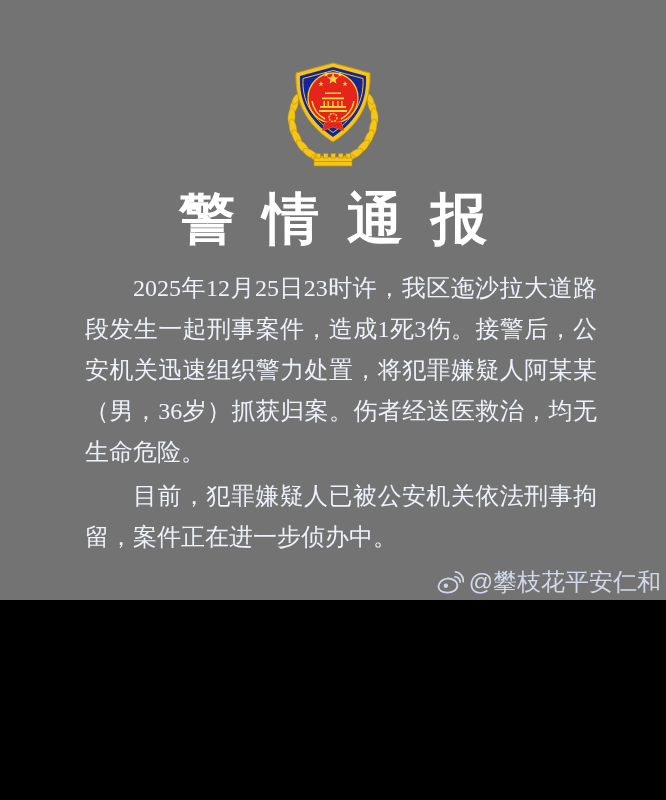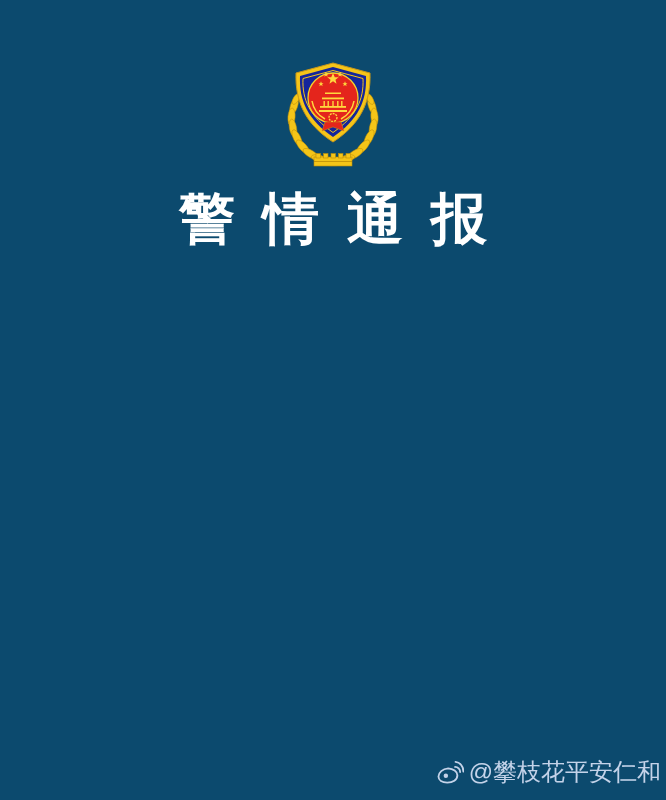--- a/index.html
+++ b/index.html
@@ -3,22 +3,22 @@
 <meta charset="utf-8">
 <style>
   html, body {
     margin: 0;
     padding: 0;
     background: #000;
   }
   .page {
     position: relative;
     width: 666px;
-    height: 800px;
-    background: #0c4a6e;
+    height: 600px;
+    background: #737373;
     overflow: hidden;
     font-family: "Liberation Serif", "DejaVu Serif", serif;
   }
   .badge {
     position: absolute;
     left: 283px;
     top: 61px;
     width: 100px;
     height: 110px;
   }
@@ -62,21 +62,21 @@
     top: 599px;
     font-size: 24px;
     line-height: 46px;
     color: #edf1f9;
     text-align: center;
     white-space: nowrap;
   }
   .watermark {
     position: absolute;
     right: 5px;
-    bottom: 12px;
+    bottom: 2px;
     display: flex;
     align-items: center;
     gap: 5px;
     font-family: "Liberation Sans", "DejaVu Sans", sans-serif;
     font-size: 24px;
     color: rgba(222, 230, 250, 0.88);
     white-space: nowrap;
   }
   .watermark .wicon { display: inline-flex; }
 </style>
@@ -145,20 +145,24 @@
         <rect x="48" y="92.5" width="4.5" height="4.5"></rect>
         <rect x="55.5" y="92.5" width="4.5" height="4.5"></rect>
         <rect x="63" y="92.5" width="4.5" height="4.5"></rect>
       </g>
       <line x1="31" y1="100.5" x2="69" y2="100.5" stroke="#bb8d08" stroke-width="0.8"></line>
     </svg>
   </div>
 
   <h1 class="title">警情通报</h1>
 
+  <div class="body-text">
+    <p>2025年12月25日23时许，我区迤沙拉大道路段发生一起刑事案件，造成1死3伤。接警后，公安机关迅速组织警力处置，将犯罪嫌疑人阿某某（男，36岁）抓获归案。伤者经送医救治，均无生命危险。</p>
+    <p>目前，犯罪嫌疑人已被公安机关依法刑事拘留，案件正在进一步侦办中。</p>
+  </div>
 
   <div class="sig-block">
   </div>
 
   <div class="watermark">
     <span class="wicon">
       <svg width="28" height="24" viewBox="0 0 30 26" xmlns="http://www.w3.org/2000/svg">
         <g stroke="rgba(222,230,250,0.88)" fill="none" stroke-width="2" stroke-linecap="round">
           <path d="M20.5,7.5 C23.5,7.5 26,10 26,13"></path>
           <path d="M21,2 C26,2.5 29.5,7 29.5,12.5"></path>

